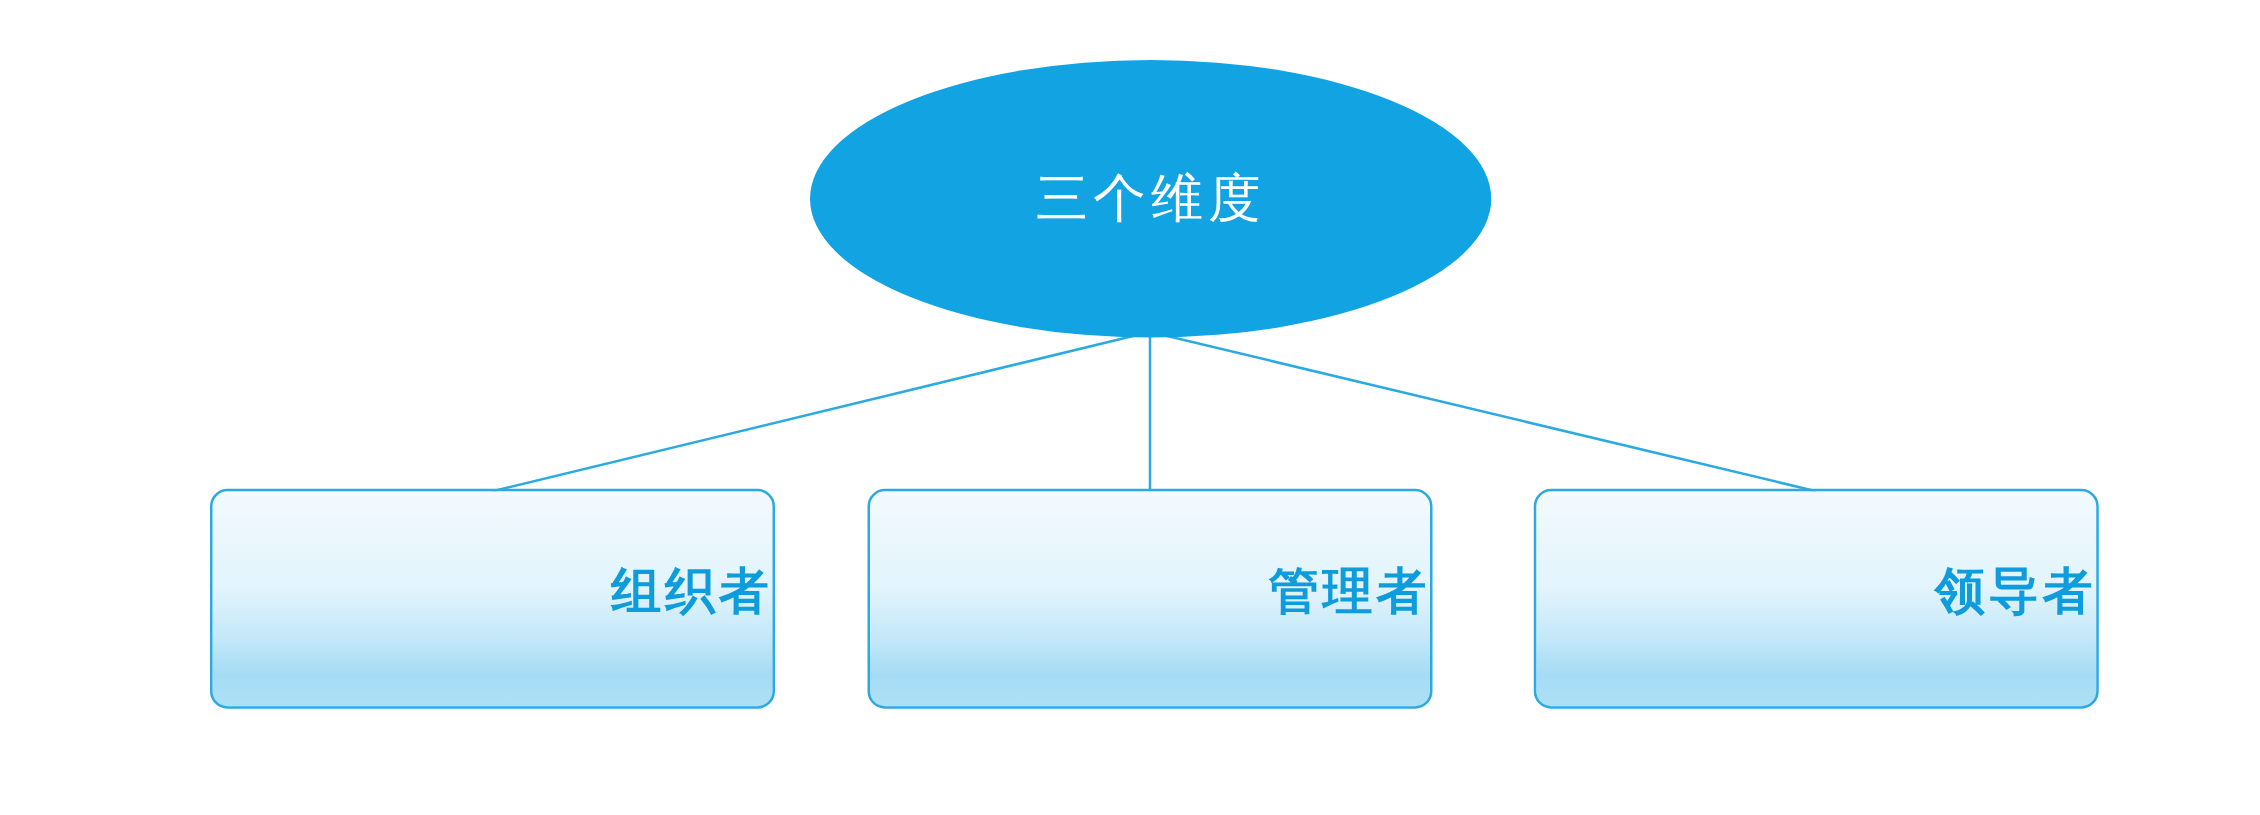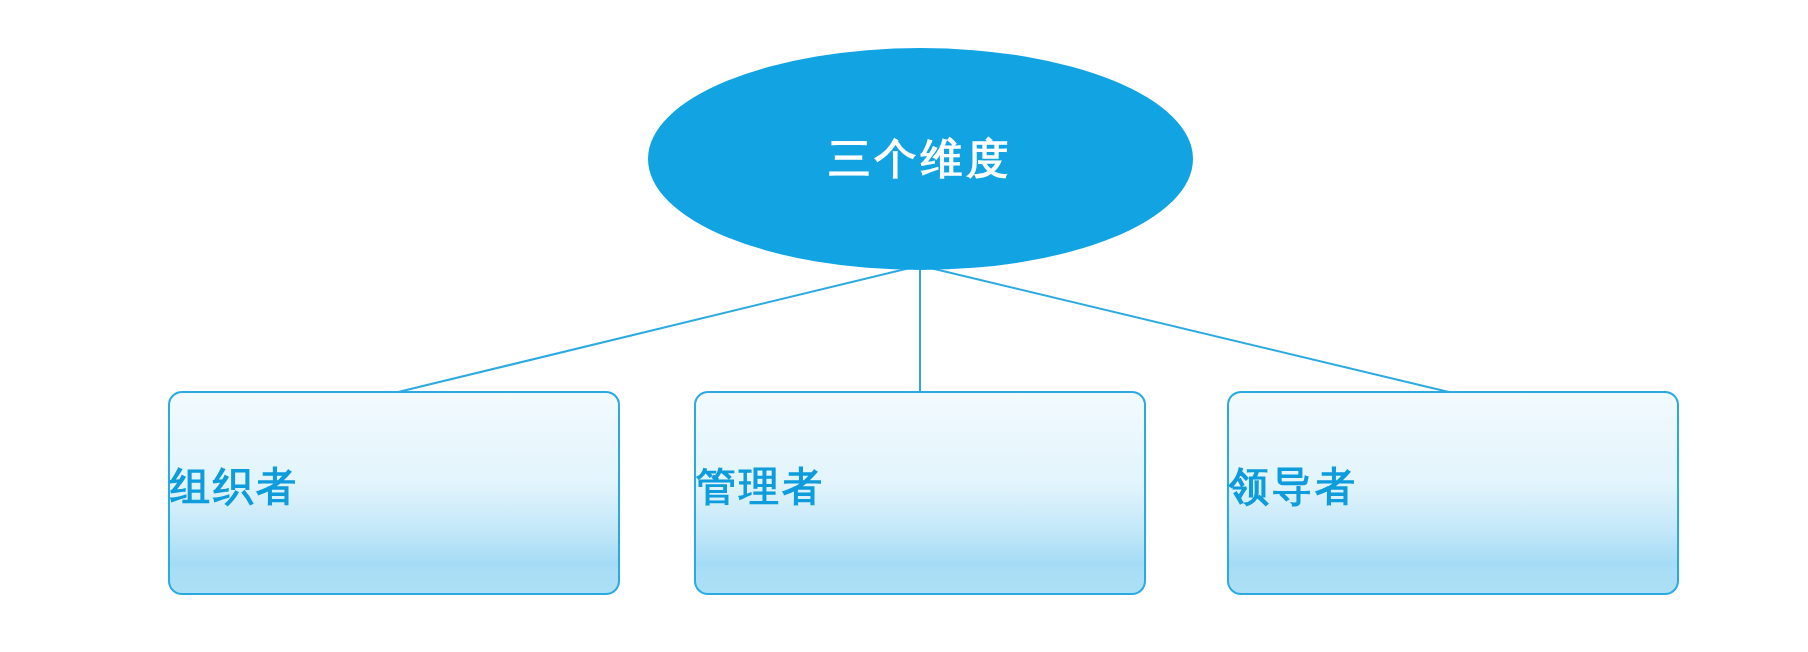--- a/index.html
+++ b/index.html
@@ -31,40 +31,40 @@
     height: 222px;
     background: #12A3E3;
     border-radius: 50%;
     display: flex;
     align-items: center;
     justify-content: center;
   }
   .root-ellipse .label {
     color: #ffffff;
     font-size: 42px;
-    font-weight: bold;
+    font-weight: normal;
     letter-spacing: 4px;
   }
   .node-box {
     position: absolute;
     top: 391px;
     width: 452px;
-    height: 204px;
+    height: 176px;
     box-sizing: border-box;
     border: 2px solid #2BAAE2;
     border-radius: 14px;
     background: linear-gradient(180deg,
       #F2FAFE 0%,
       #E2F4FC 45%,
       #C4E8F9 68%,
       #A5DCF5 85%,
       #ADE0F6 100%);
     display: flex;
     align-items: center;
-    justify-content: flex-start;
+    justify-content: flex-end;
   }
   .node-box .label {
     color: #0E9CDC;
     font-size: 40px;
     font-weight: bold;
     letter-spacing: 3px;
     
     margin-top: -14px;
   }
   .box-left   { left: 168px; }

